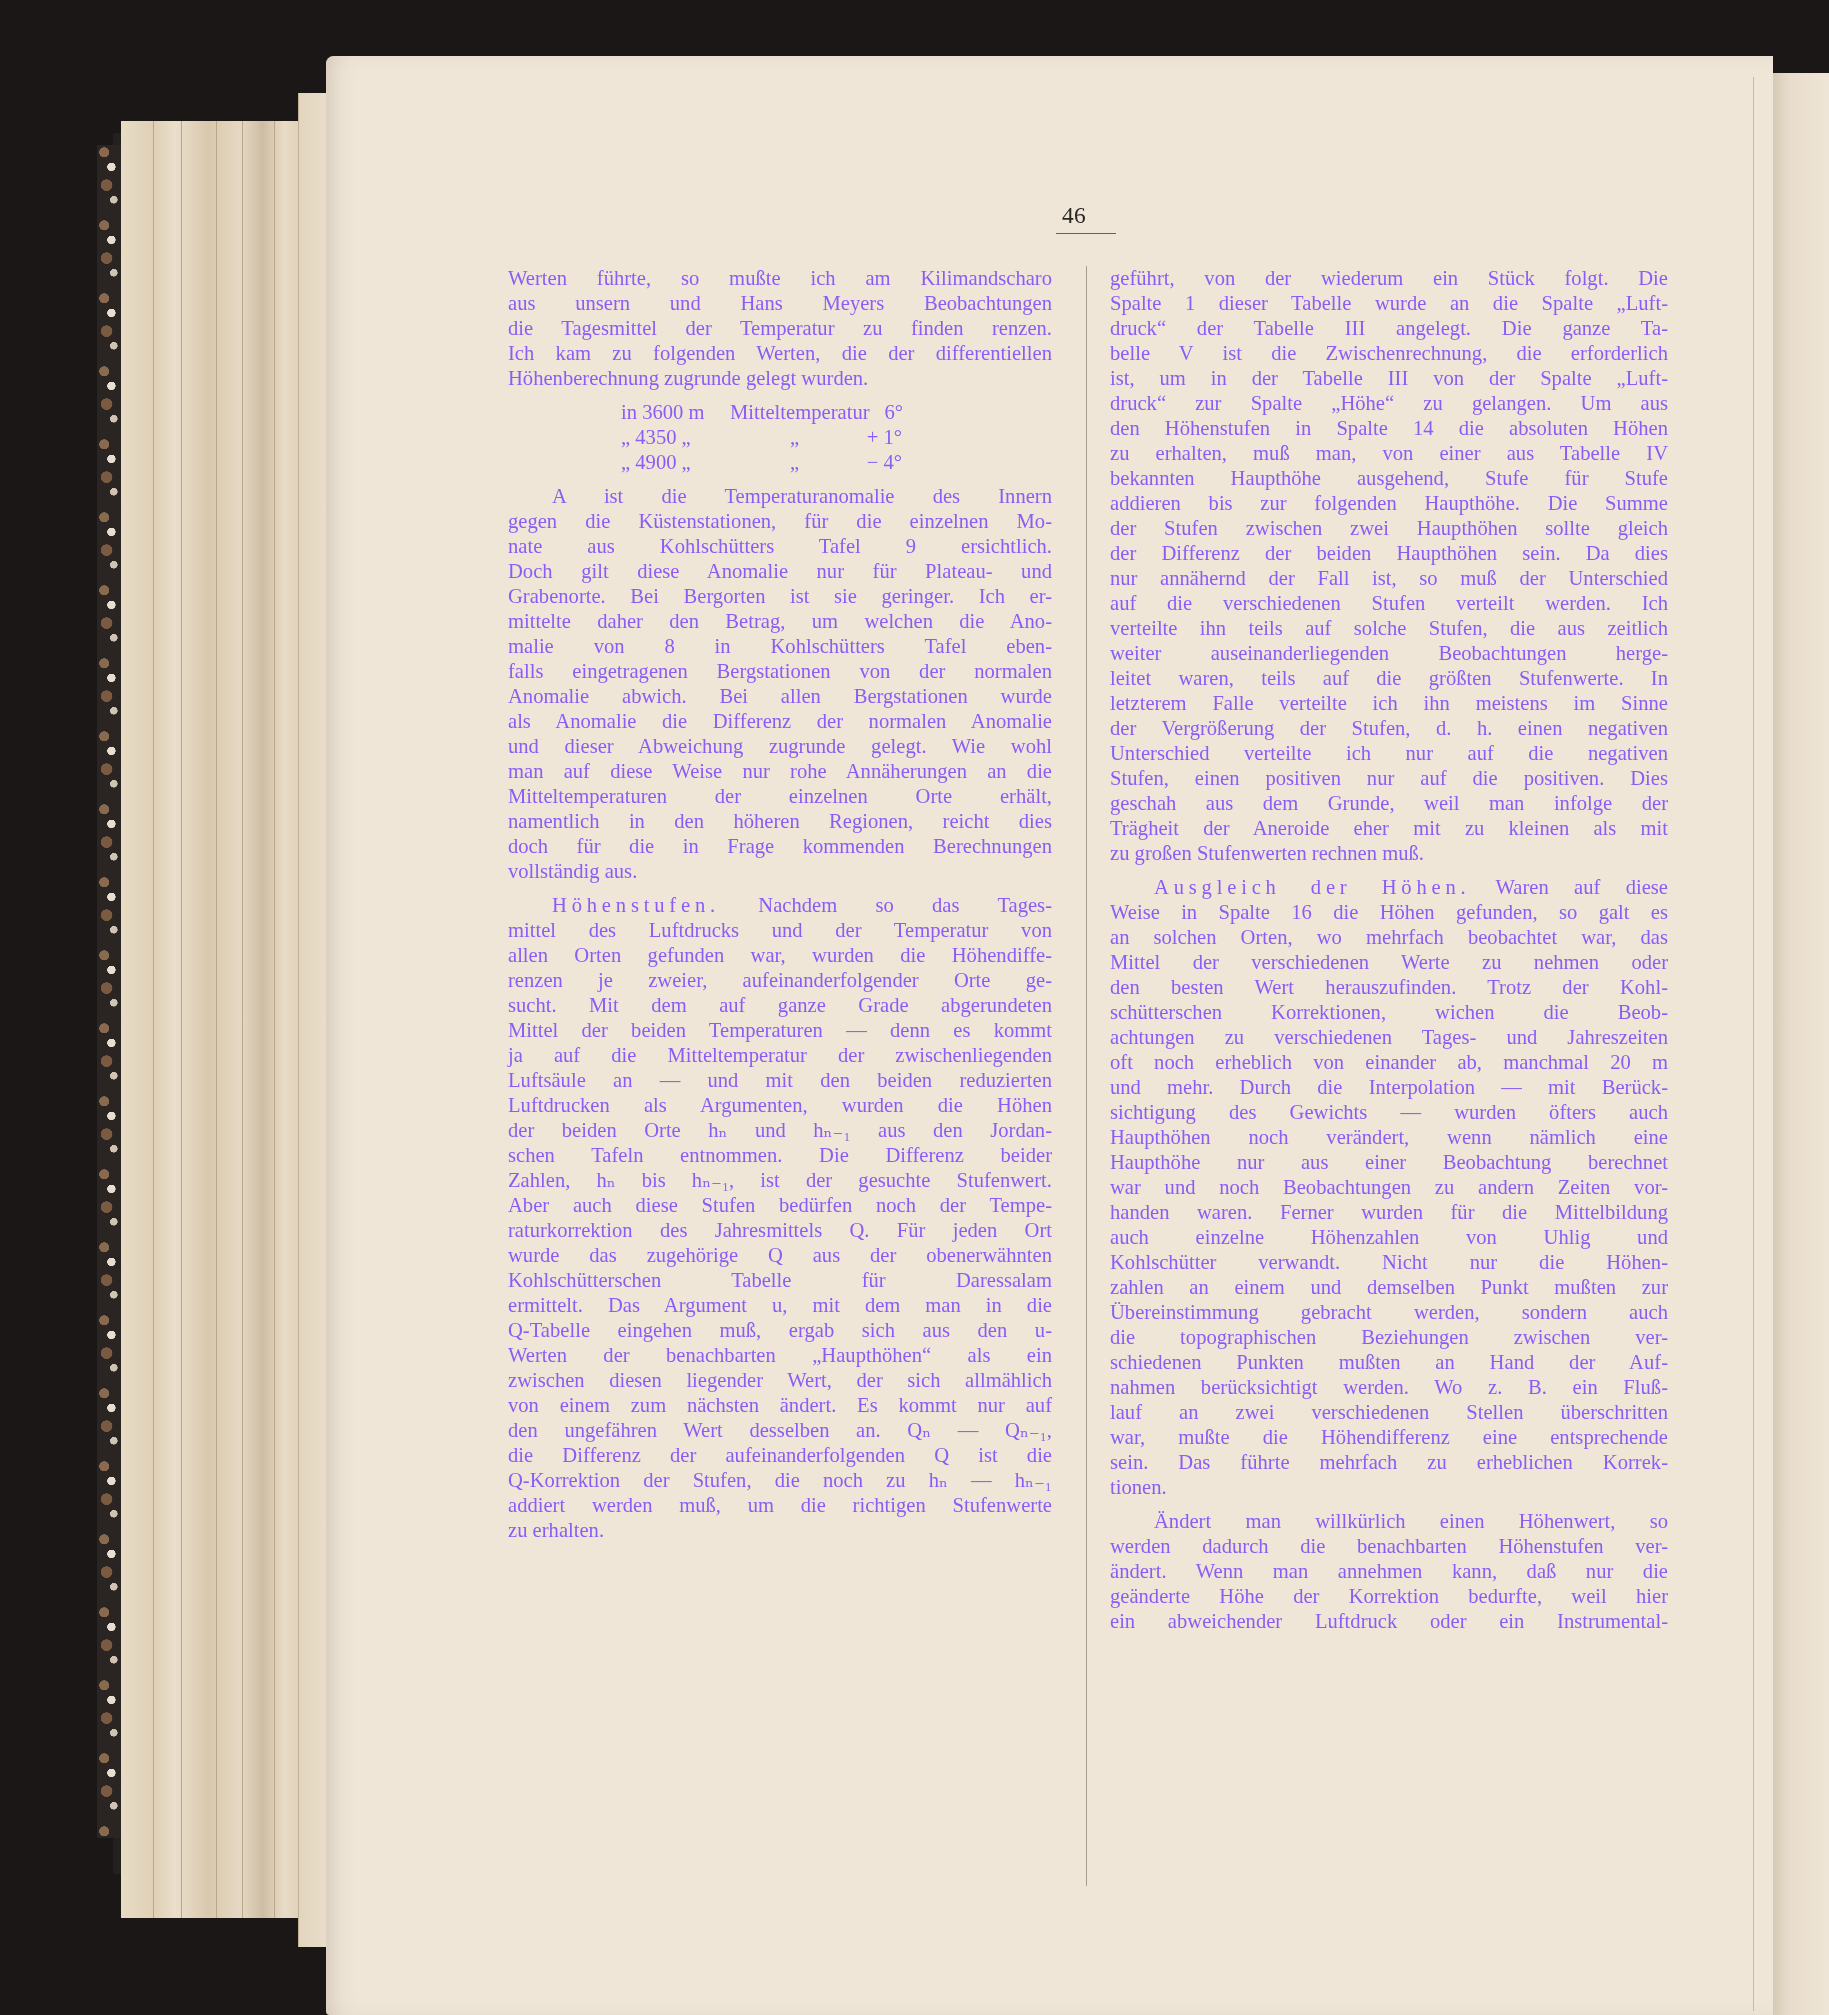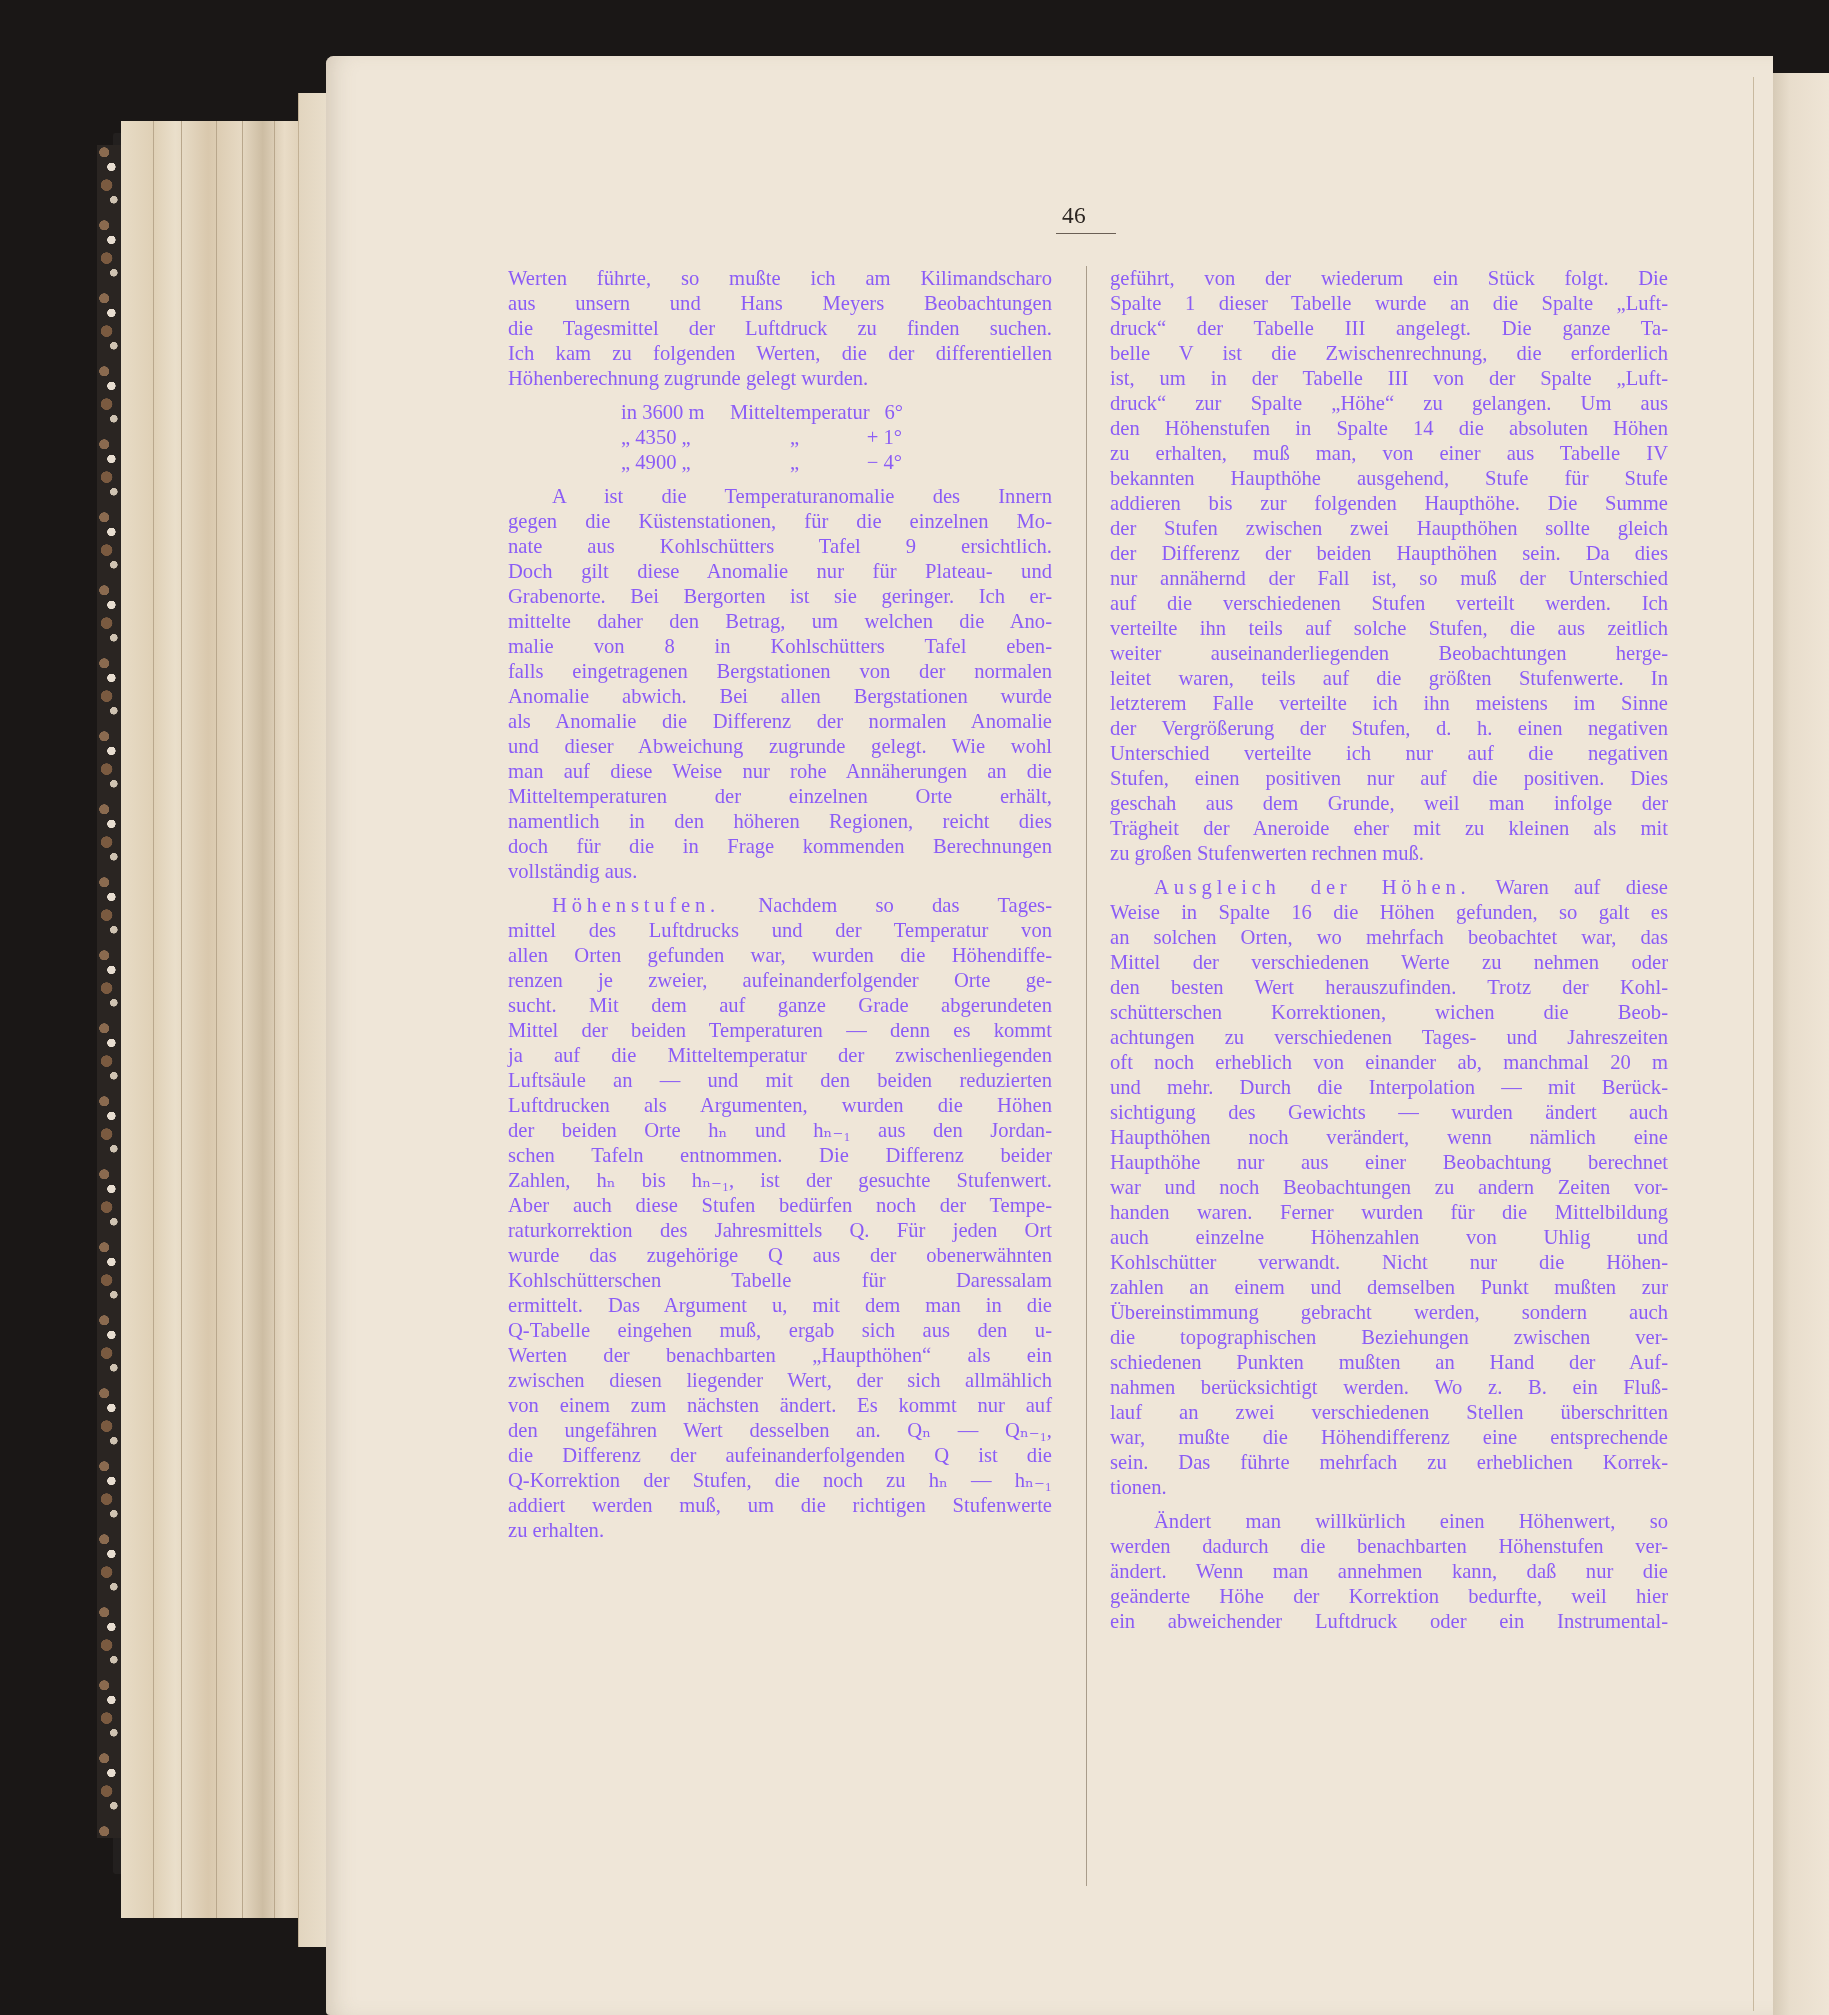--- a/index.html
+++ b/index.html
@@ -100,21 +100,21 @@
 
 <div class="page-number">46</div>
 <div class="page-number-rule"></div>
 
 <div class="column-divider"></div>
 
 <div class="column col-left">
   <div>
     <span class="line">Werten führte, so mußte ich am Kilimandscharo</span>
     <span class="line">aus unsern und Hans Meyers Beobachtungen</span>
-    <span class="line">die Tagesmittel der Luftdruck zu finden suchen.</span>
+    <span class="line">die Tagesmittel der Temperatur zu finden renzen.</span>
     <span class="line">Ich kam zu folgenden Werten, die der differentiellen</span>
     <span class="line last">Höhenberechnung zugrunde gelegt wurden.</span>
   </div>
   <div class="gap"></div>
   <div class="temp-table">
     <div class="temp-row">
       <span class="t1">in 3600 m</span>
       <span class="t2">Mitteltemperatur</span>
       <span class="t3">6°</span>
     </div>
@@ -211,21 +211,21 @@
   <div>
     <span class="line indent"><span class="sp">Ausgleich der Höhen.</span> <span>Waren auf diese</span></span>
     <span class="line">Weise in Spalte 16 die Höhen gefunden, so galt es</span>
     <span class="line">an solchen Orten, wo mehrfach beobachtet war, das</span>
     <span class="line">Mittel der verschiedenen Werte zu nehmen oder</span>
     <span class="line">den besten Wert herauszufinden. Trotz der Kohl-</span>
     <span class="line">schütterschen Korrektionen, wichen die Beob-</span>
     <span class="line">achtungen zu verschiedenen Tages- und Jahreszeiten</span>
     <span class="line">oft noch erheblich von einander ab, manchmal 20 m</span>
     <span class="line">und mehr. Durch die Interpolation — mit Berück-</span>
-    <span class="line">sichtigung des Gewichts — wurden ändert auch</span>
+    <span class="line">sichtigung des Gewichts — wurden öfters auch</span>
     <span class="line">Haupthöhen noch verändert, wenn nämlich eine</span>
     <span class="line">Haupthöhe nur aus einer Beobachtung berechnet</span>
     <span class="line">war und noch Beobachtungen zu andern Zeiten vor-</span>
     <span class="line">handen waren. Ferner wurden für die Mittelbildung</span>
     <span class="line">auch einzelne Höhenzahlen von Uhlig und</span>
     <span class="line">Kohlschütter verwandt. Nicht nur die Höhen-</span>
     <span class="line">zahlen an einem und demselben Punkt mußten zur</span>
     <span class="line">Übereinstimmung gebracht werden, sondern auch</span>
     <span class="line">die topographischen Beziehungen zwischen ver-</span>
     <span class="line">schiedenen Punkten mußten an Hand der Auf-</span>

